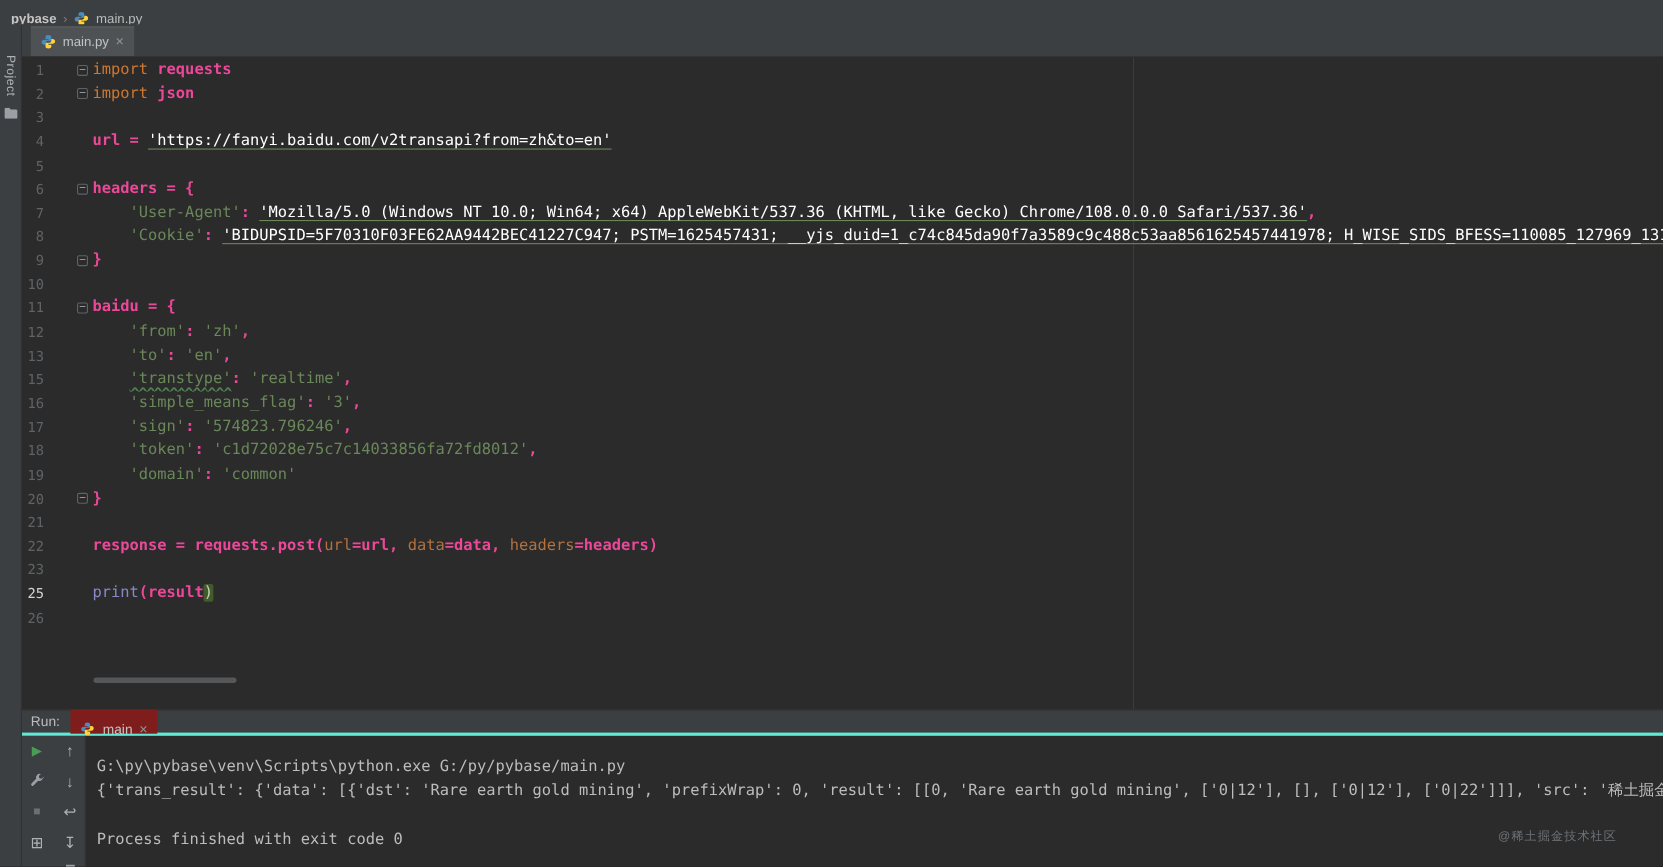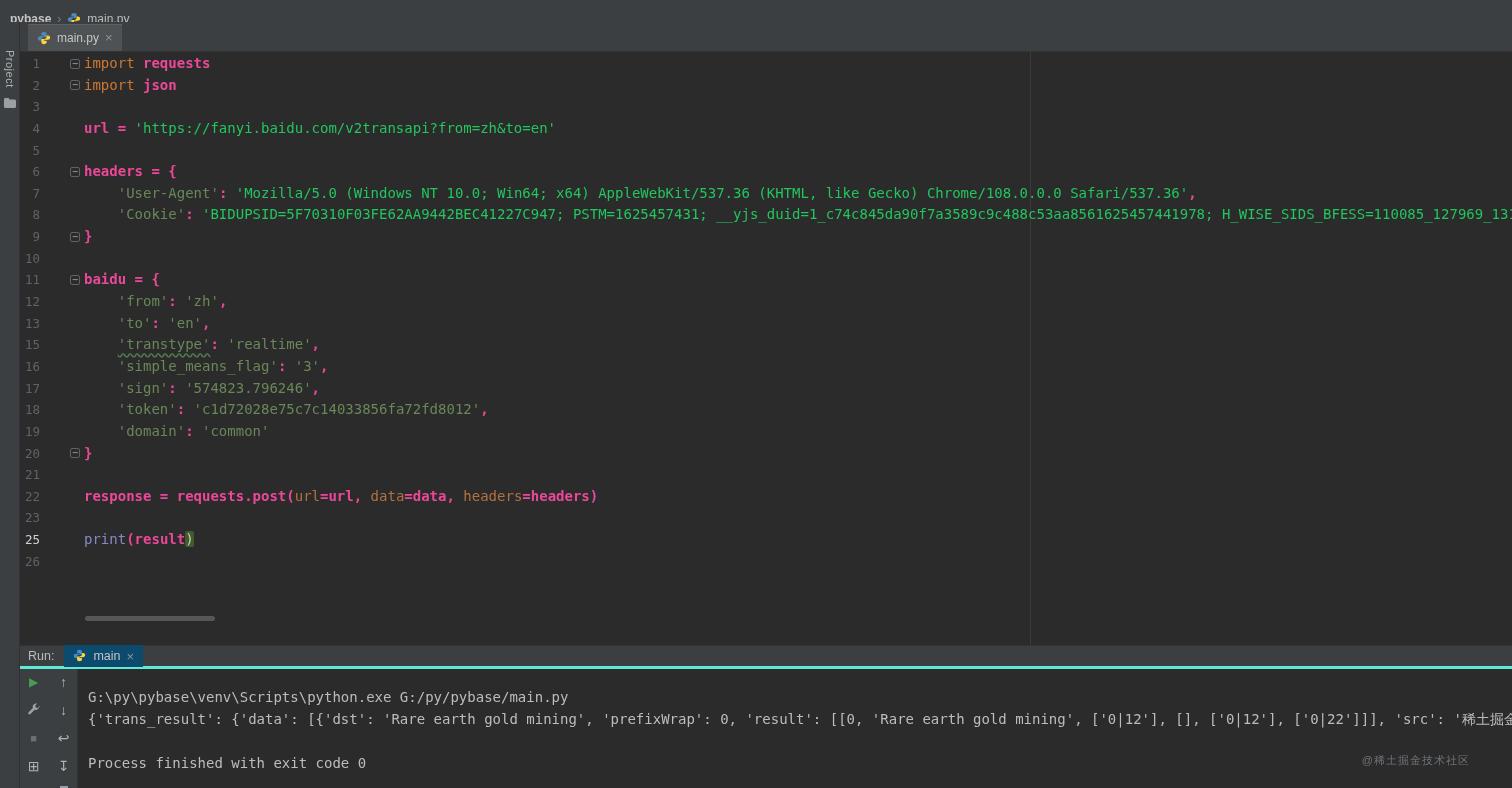--- a/index.html
+++ b/index.html
@@ -6,21 +6,21 @@
   html,body { background:#1e1e1e; }
   .app {
     position:relative; width:1512px; height:788px;
     background:#2b2b2b; overflow:hidden;
     font-family:"Liberation Sans", sans-serif;
     -webkit-font-smoothing:antialiased;
   }
   
   .breadcrumb-bar {
     position:absolute; top:0; left:0; right:0; height:38px;
-    background:#3c3f41; border-bottom:1px solid #15803d;
+    background:#3c3f41; border-bottom:4px solid #15803d;
     display:flex; align-items:center; padding-left:10px; gap:6px;
     font-size:12px; color:#bbbbbb;
   }
   .crumb-bold { font-weight:bold; color:#c5c5c5; }
   .chev { color:#7c7c7c; font-size:12px; }
   .py-ic { display:inline-flex; width:14px; height:14px; }
   
   .tool-strip {
     position:absolute; top:22px; left:0; width:20px; bottom:0;
     background:#3c3f41; border-right:1px solid #303233;
@@ -59,39 +59,39 @@
   .fold { width:44px; flex:0 0 44px; display:flex; justify-content:flex-end; align-items:center; padding-right:4px; }
   .fold-box {
     width:10px; height:10px; border:1px solid #5f6366; border-radius:2px;
     color:#9da0a2; font-size:10px; line-height:8px; text-align:center;
     background:#2b2b2b; display:inline-block;
   }
   .code { color:#a9b7c6; }
   .tk-p  { color:#ec4899;font-weight:bold; }
   .tk-k  { color:#cc7832; }
   .tk-s  { color:#6a8759; }
-  .tk-sl { color:#22c55e; text-decoration-color:#6a8759; text-underline-offset:3px; }
+  .tk-sl { color:#ffffff; text-decoration:underline; text-decoration-color:#6a8759; text-underline-offset:3px; }
   .tk-st { color:#6a8759; text-decoration:underline wavy; text-decoration-color:#50804f; text-underline-offset:3px; }
   .tk-ka { color:#b3713f; }
   .tk-b  { color:#8888c6; }
   .tk-m  { color:#c3d0ba; background:#435b2b; border-radius:2px; }
   .hscroll {
     position:absolute; left:65px; bottom:24px; width:130px; height:5px;
     background:#555759; border-radius:3px; z-index:2;
   }
   
   .run-header {
     position:absolute; top:645px; left:20px; right:0; height:24px;
     background:#3c3f41; border-top:1px solid #303233; border-bottom:3px solid #5eead4;
     display:flex; align-items:center; font-size:12.5px; color:#bbbbbb;
   }
   .run-label { padding:0 10px 0 8px; }
   .run-tab {
-    height:100%; display:flex; align-items:center; gap:6px; padding:11px 9px;
-    background:#0c4a6e; color:#c3c3c3;
+    height:100%; display:flex; gap:6px; padding:11px 9px;
+    background:#7f1d1d; color:#c3c3c3;
   }
   .run-body {
     position:absolute; top:669px; left:20px; right:0; bottom:0;
     background:#2b2b2b; display:flex;
   }
   .run-toolbar {
     width:58px; flex:0 0 58px; background:#3c3f41; border-right:1px solid #303233;
     display:flex; padding-top:5px; justify-content:center; gap:8px;
   }
   .tb-col { display:flex; flex-direction:column; align-items:center; gap:12px; width:22px; }

